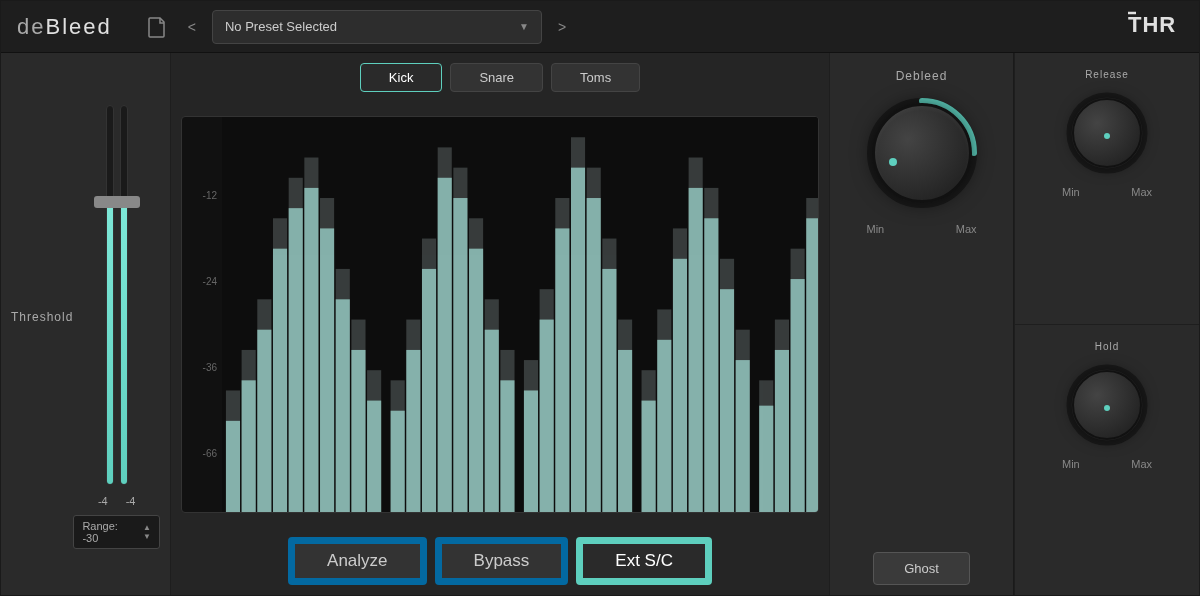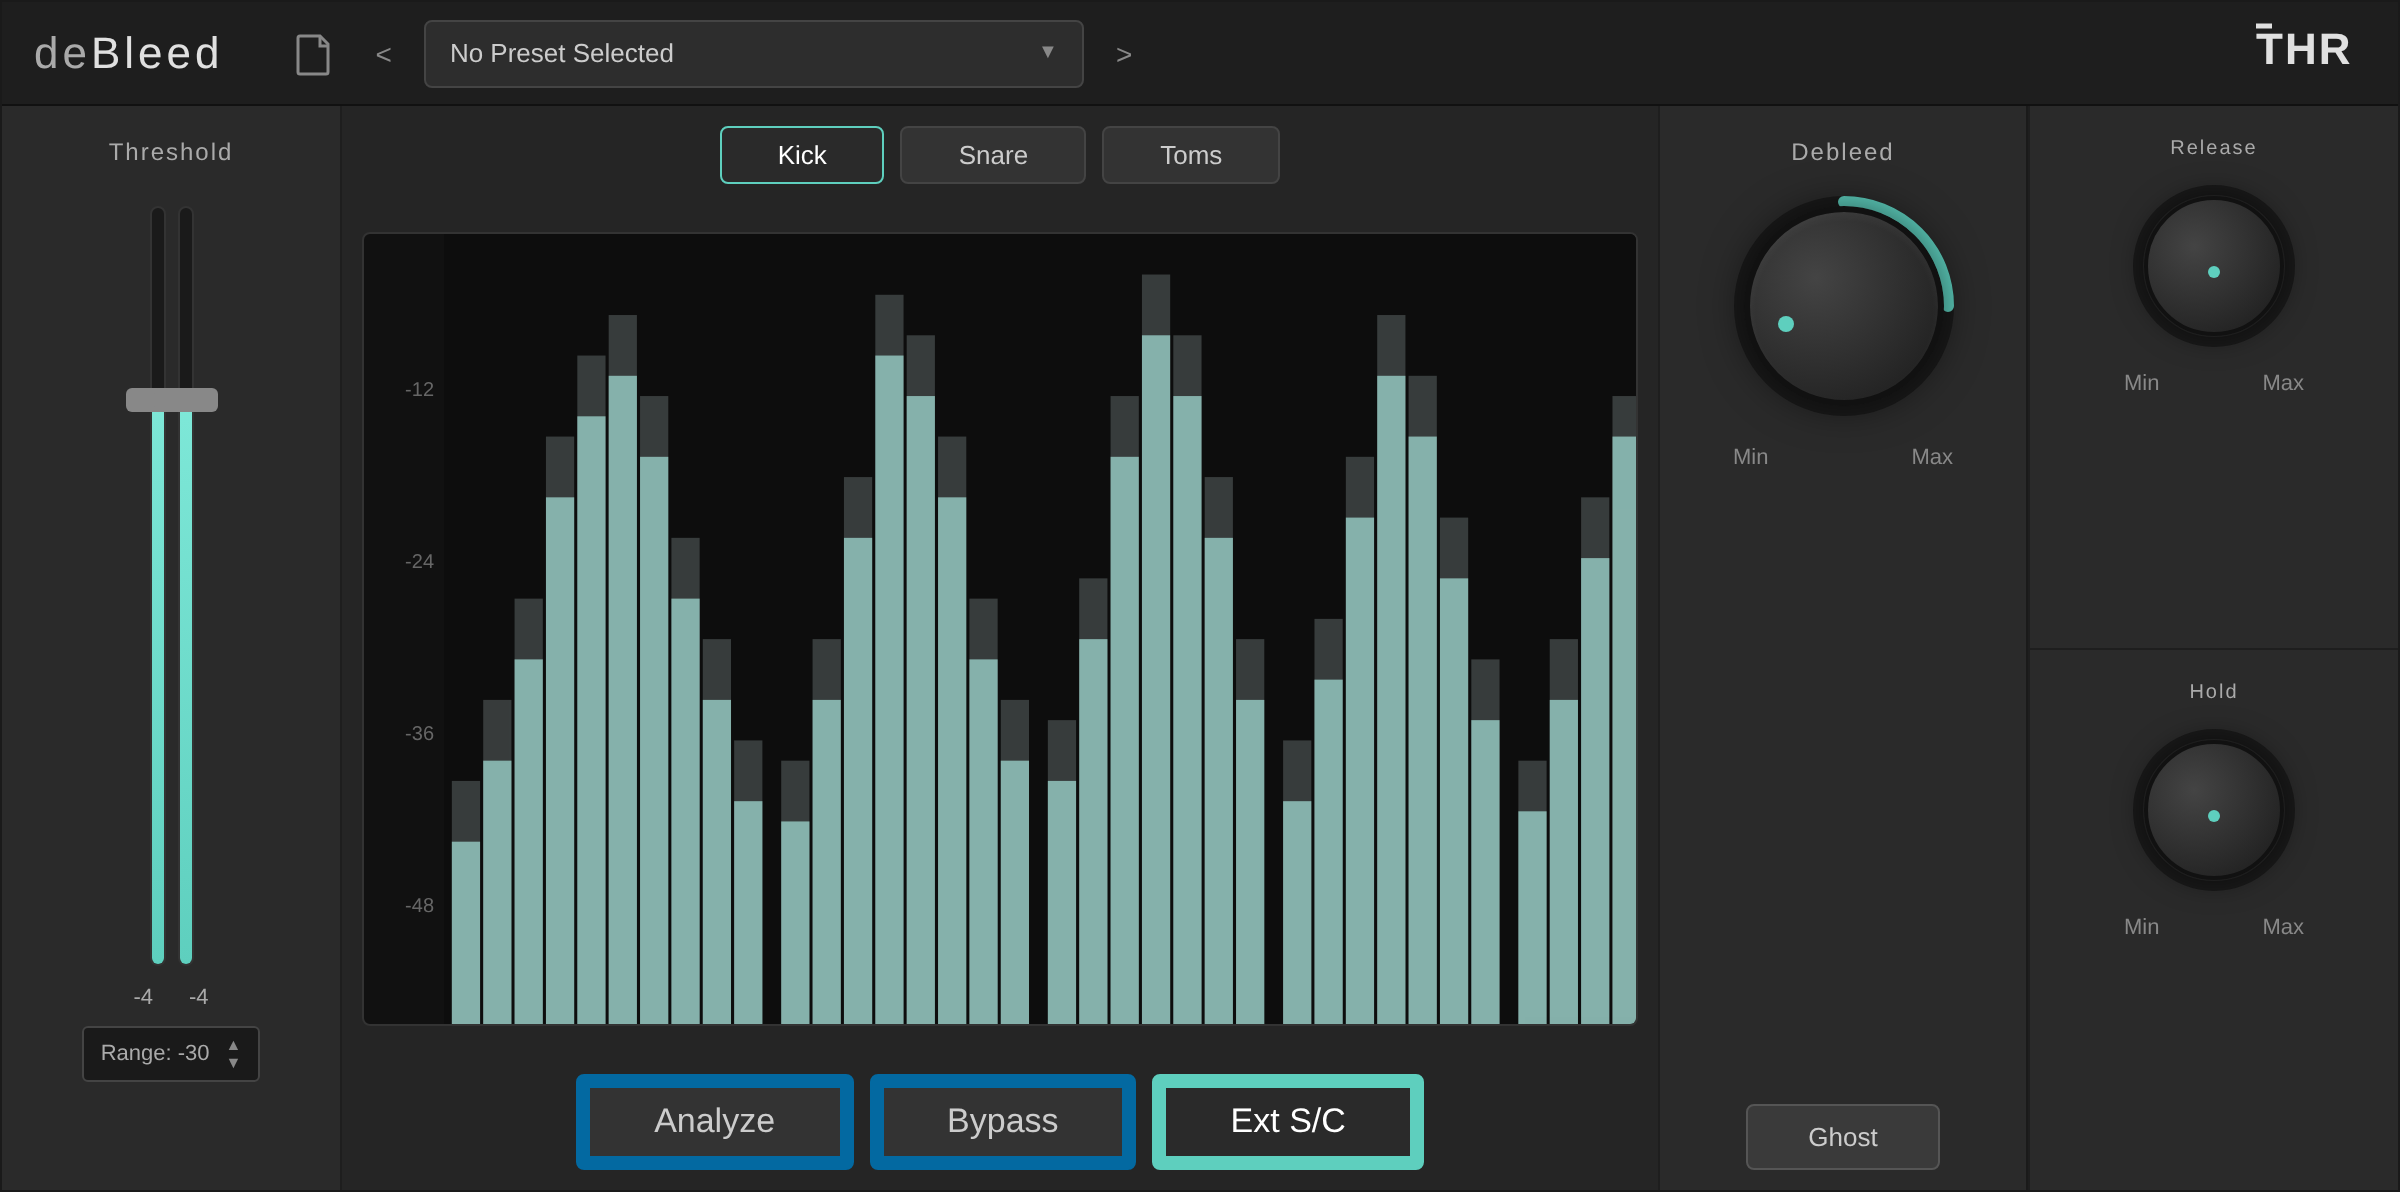--- a/index.html
+++ b/index.html
@@ -95,21 +95,21 @@
       flex: 1;
       display: flex;
       flex-direction: row;
     }
 
     
     .left-panel {
       width: 170px;
       background: #2a2a2a;
       display: flex;
-      flex-direction: column;
+      flex-direction: row;
       align-items: center;
       padding: 16px 10px 10px 10px;
       border-right: 1px solid #1e1e1e;
     }
 
     .threshold-label {
       font-size: 12px;
       color: #aaa;
       margin-bottom: 20px;
       letter-spacing: 1px;
@@ -476,21 +476,21 @@
         <button class="tab-btn">Snare</button>
         <button class="tab-btn">Toms</button>
       </div>
 
       <div class="waveform-area">
 
         <div class="waveform-labels">
           <div class="waveform-label" style="margin-top:30px;">-12</div>
           <div class="waveform-label">-24</div>
           <div class="waveform-label">-36</div>
-          <div class="waveform-label" style="margin-bottom:10px;">-48</div>
+          <div class="waveform-label" style="margin-bottom:10px;">-66</div>
         </div>
 
         <div class="threshold-line" style="top: 55%;"></div>
 
         <div class="waveform-canvas">
           <svg width="100%" height="100%" viewBox="0 0 760 390" preserveAspectRatio="none">
 
             <rect width="760" height="390" fill="#0d0d0d"></rect>
 
             <g fill="#4a5050" opacity="0.7">

